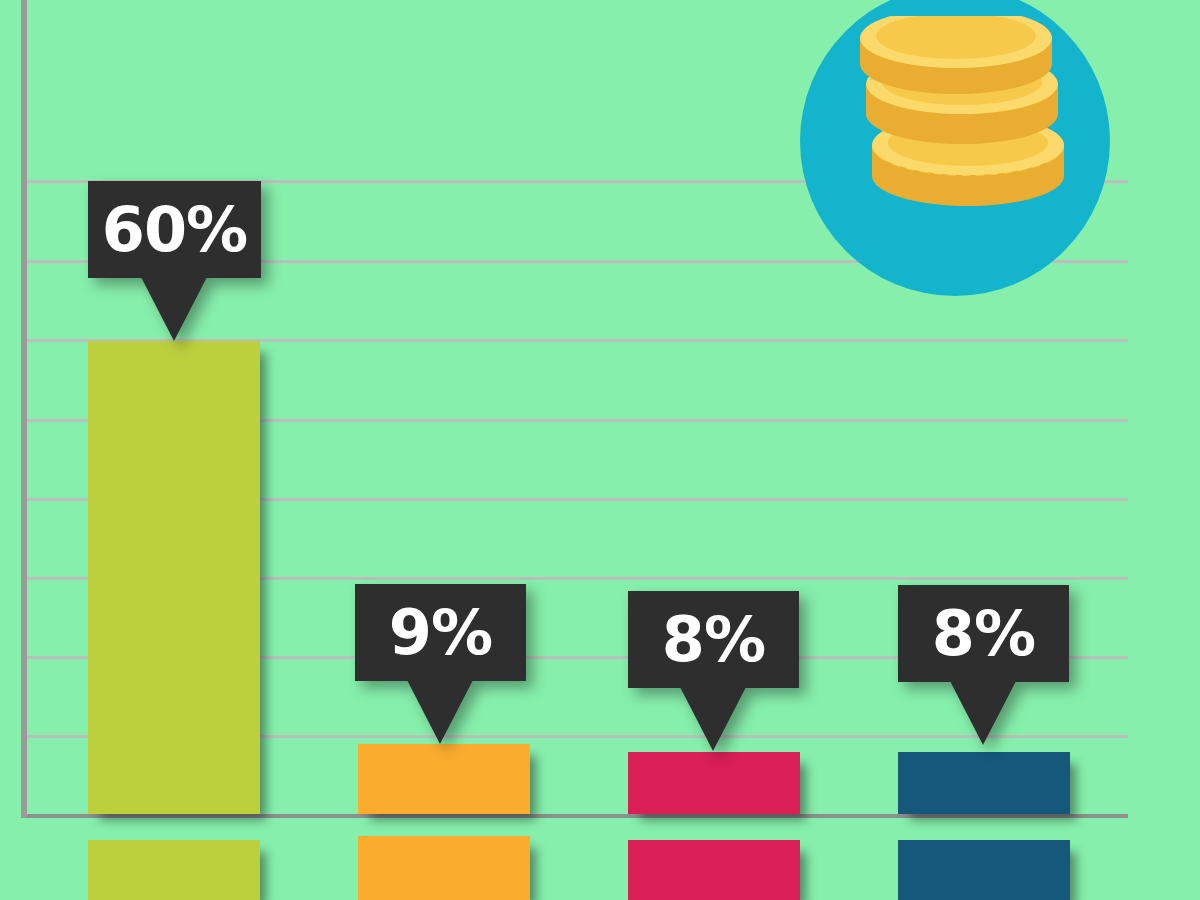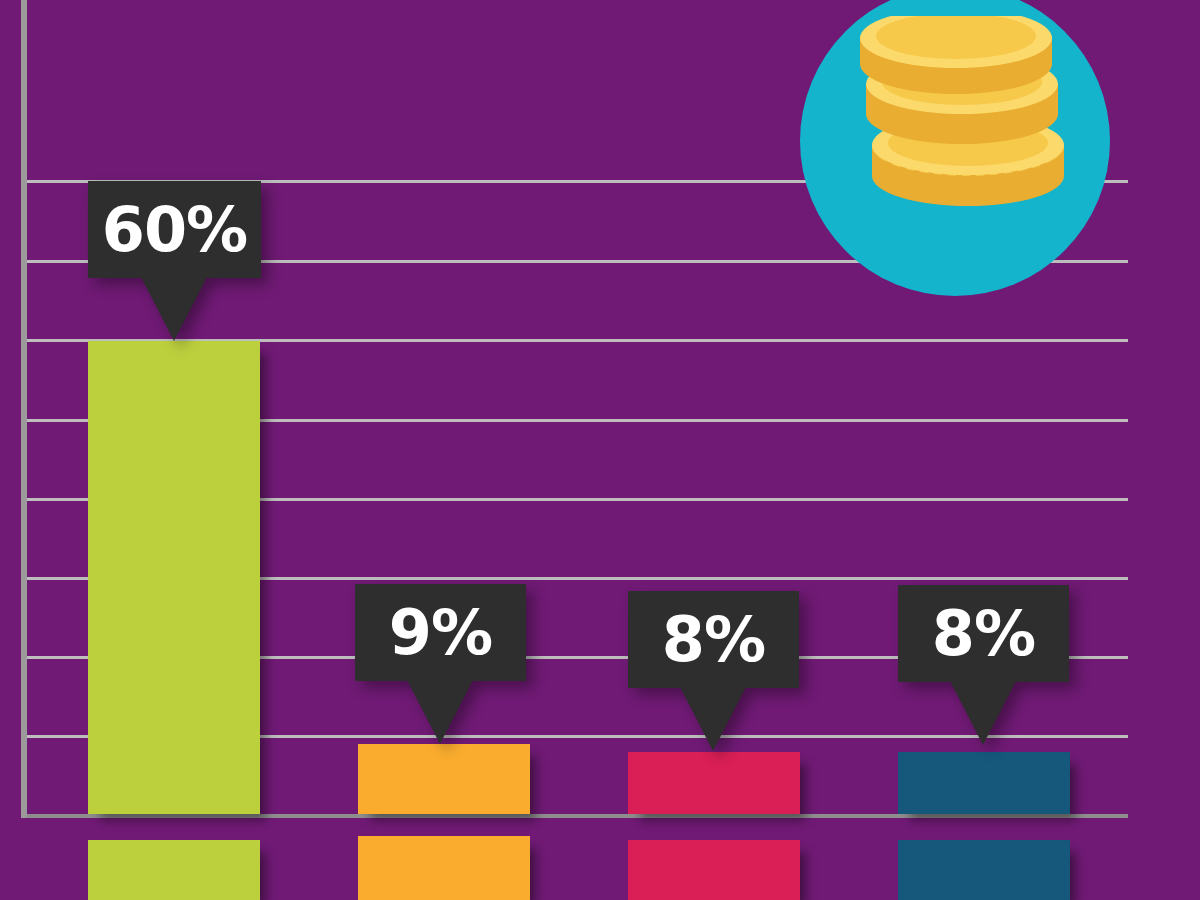--- a/index.html
+++ b/index.html
@@ -7,21 +7,21 @@
     padding: 0;
     background: #ffffff;
   }
   body {
     font-family: "Liberation Sans", sans-serif;
   }
   #stage {
     position: relative;
     width: 1200px;
     height: 900px;
-    background: #701a75;
+    background: #86efac;
     overflow: hidden;
   }
 
   
   .plot-area {
     position: absolute;
     left: 0;
     top: 0;
     width: 1200px;
     height: 830px;

